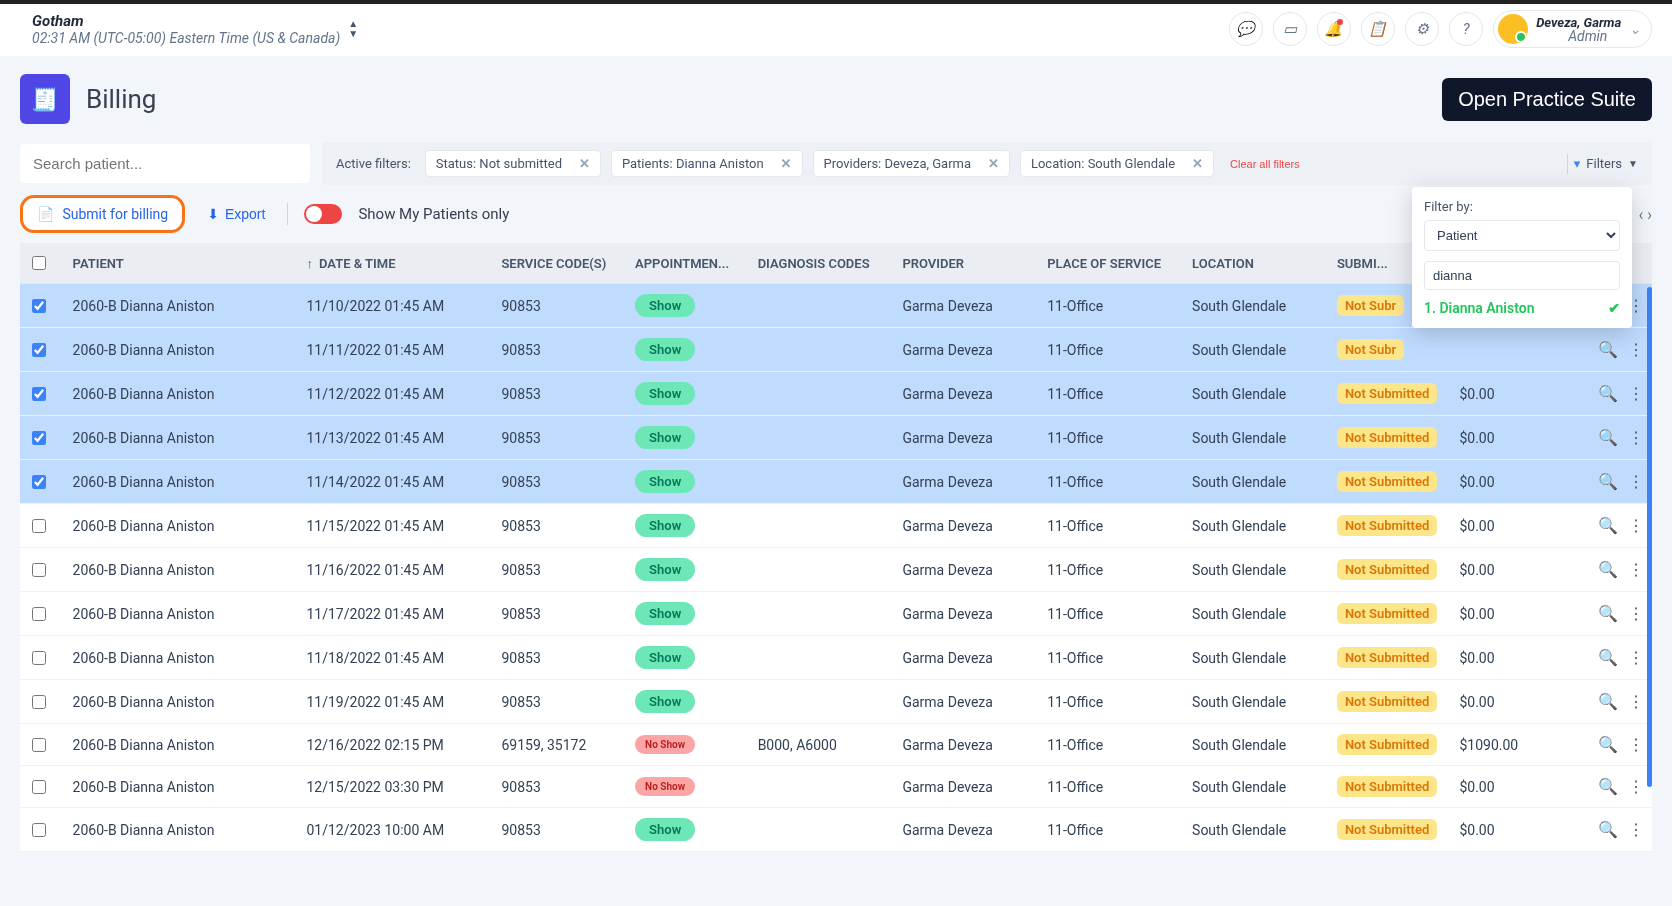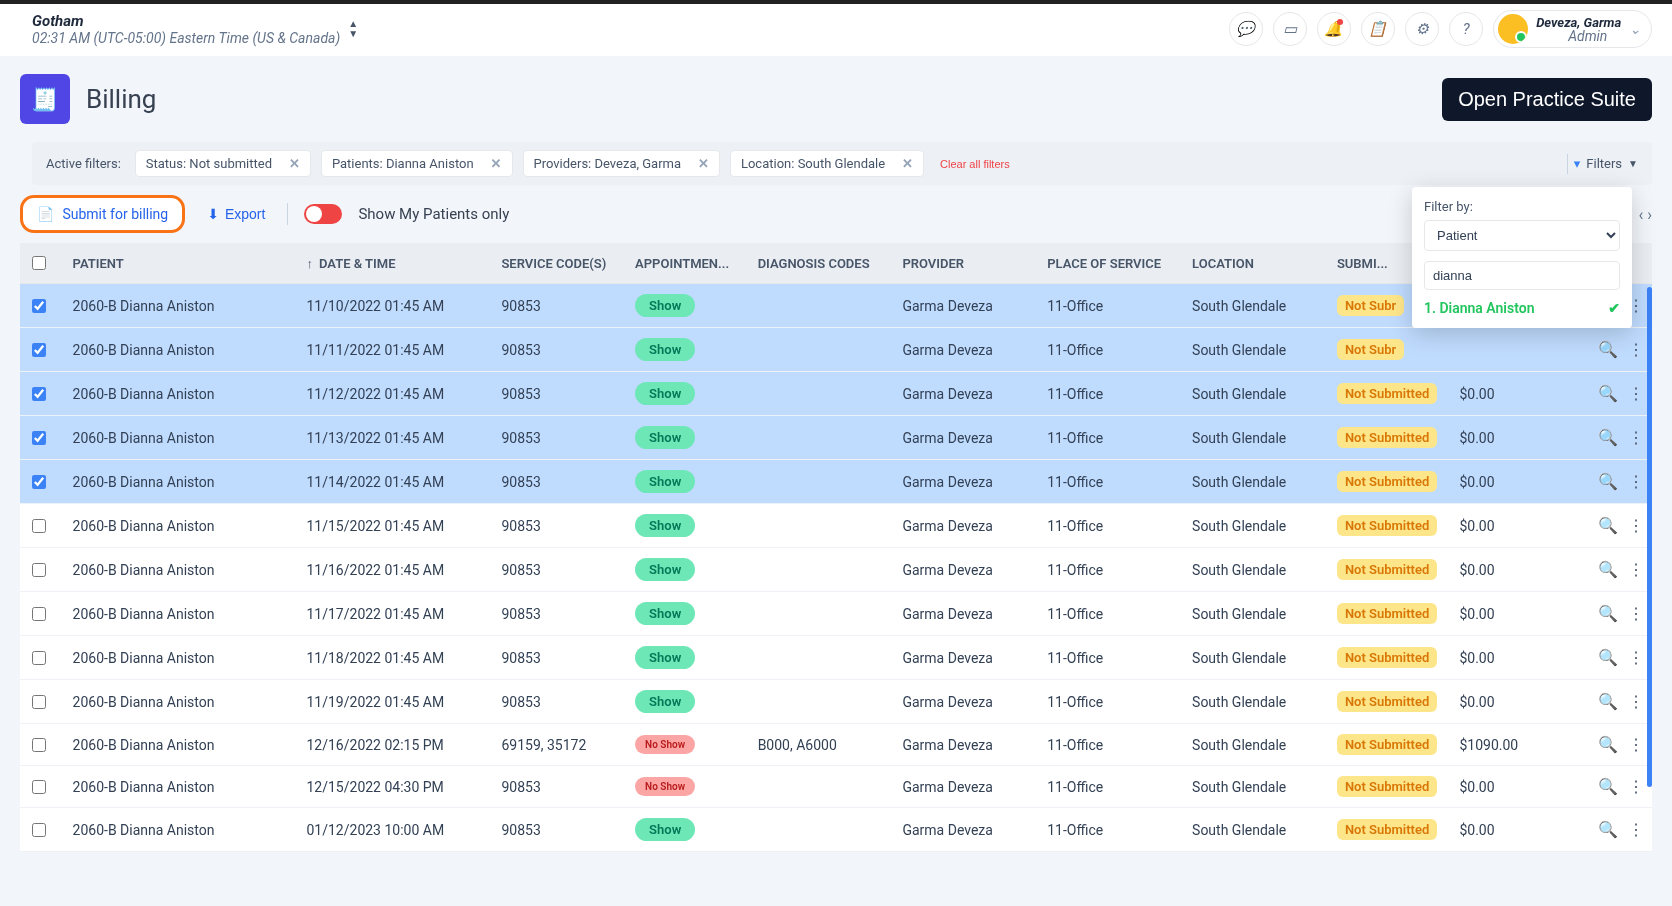--- a/index.html
+++ b/index.html
@@ -210,20 +210,21 @@
 <div class="page">
   <div class="page-header">
     <div class="left">
       <div class="page-icon">🧾</div>
       <div class="page-title">Billing</div>
     </div>
     <button class="btn-primary">Open Practice Suite</button>
   </div>
 
   <div class="toolbar1">
+    <input class="search" placeholder="Search patient..." style="">
     <div class="filters-area">
       <span class="af-label">Active filters:</span>
       <span class="filter-chip">
           <span>Status: Not submitted</span>
           <span class="x">✕</span>
         </span>
       <span class="filter-chip">
           <span>Patients: Dianna Aniston</span>
           <span class="x">✕</span>
         </span>
@@ -515,21 +516,21 @@
     <td>
               <div class="row-actions">
                 <span>🔍</span>
                 <span>⋮</span>
               </div>
             </td>
           </tr>
           <tr>
     <td><input type="checkbox" class="chk" style=""></td>
     <td>2060-B Dianna Aniston</td>
-    <td>12/15/2022 04:30 PM</td>
+    <td>12/15/2022 03:30 PM</td>
     <td>90853</td>
     <td><span class="noshow-pill">No Show</span></td>
     <td></td>
     <td>Garma Deveza</td>
     <td>11-Office</td>
     <td>South Glendale</td>
     <td><span class="status-pill">Not Submitted</span></td>
     <td>$0.00</td>
     <td>
               <div class="row-actions">

